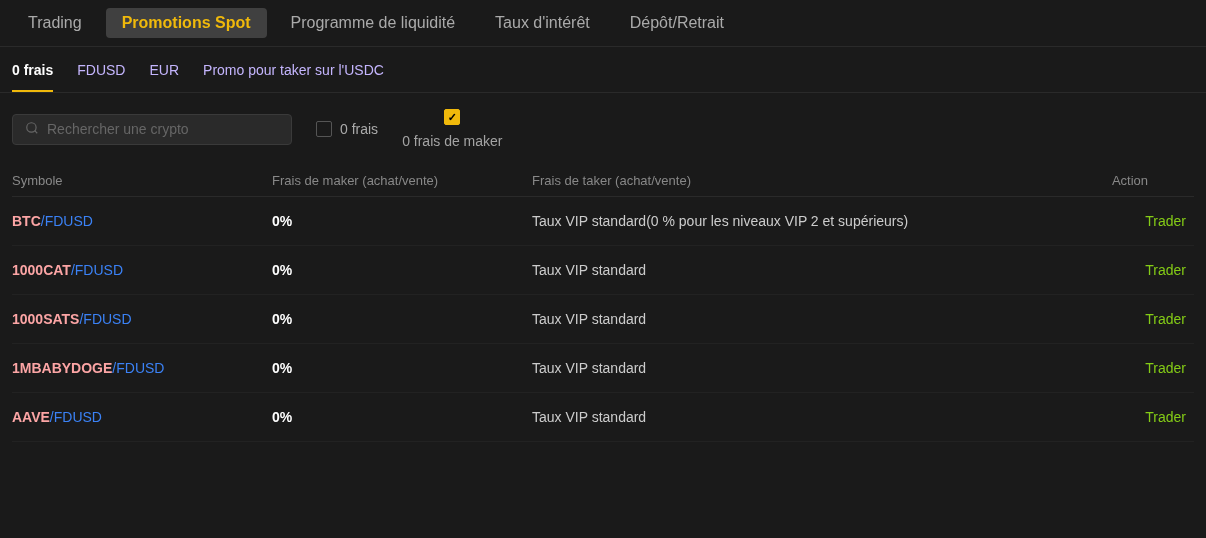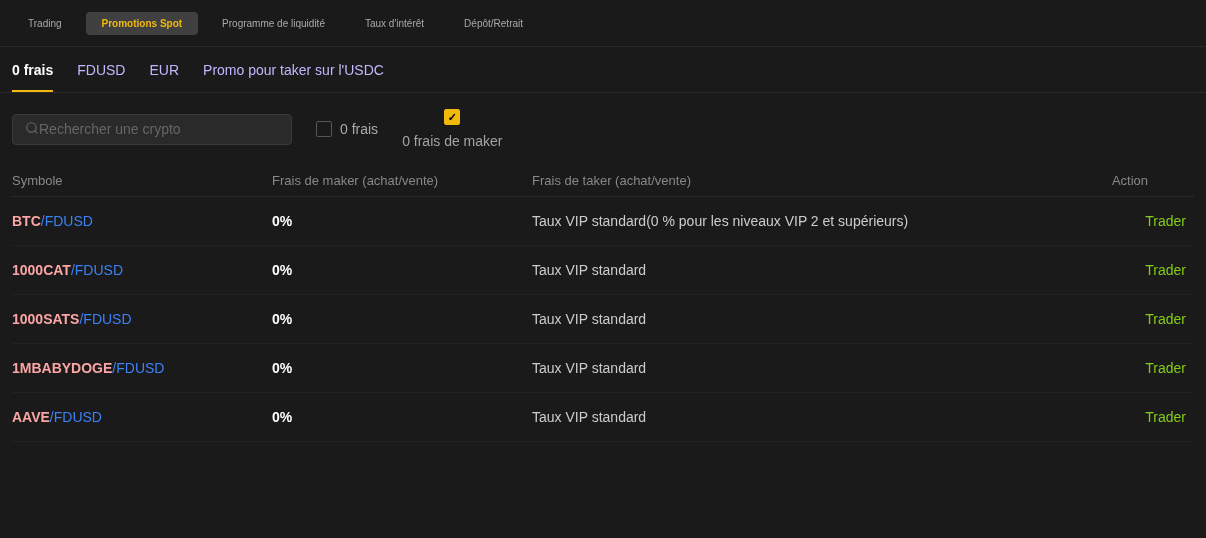--- a/index.html
+++ b/index.html
@@ -26,21 +26,21 @@
       height: 47px;
       padding: 0 12px;
       gap: 8px;
     }
     .nav-item {
       padding: 6px 16px;
       cursor: pointer;
       color: #aaa;
       border-radius: 4px;
       white-space: nowrap;
-      font-size: 10px;
+      font-size: 16px;
       text-align: center;
     }
     .nav-item.active {
       background-color: #404040;
       color: #f0b90b;
       font-weight: 600;
     }
 
     
     .sub-nav {
@@ -81,20 +81,21 @@
       padding: 16px 12px;
       gap: 24px;
     }
     .search-box {
       display: flex;
       align-items: center;
       background-color: #2a2a2a;
       border: 1px solid #3a3a3a;
       border-radius: 4px;
       padding: 6px 12px;
+      gap: 8px;
       width: 280px;
     }
     .search-box input {
       background: transparent;
       border: none;
       outline: none;
       color: #e0e0e0;
       font-size: 14px;
       width: 100%;
     }

